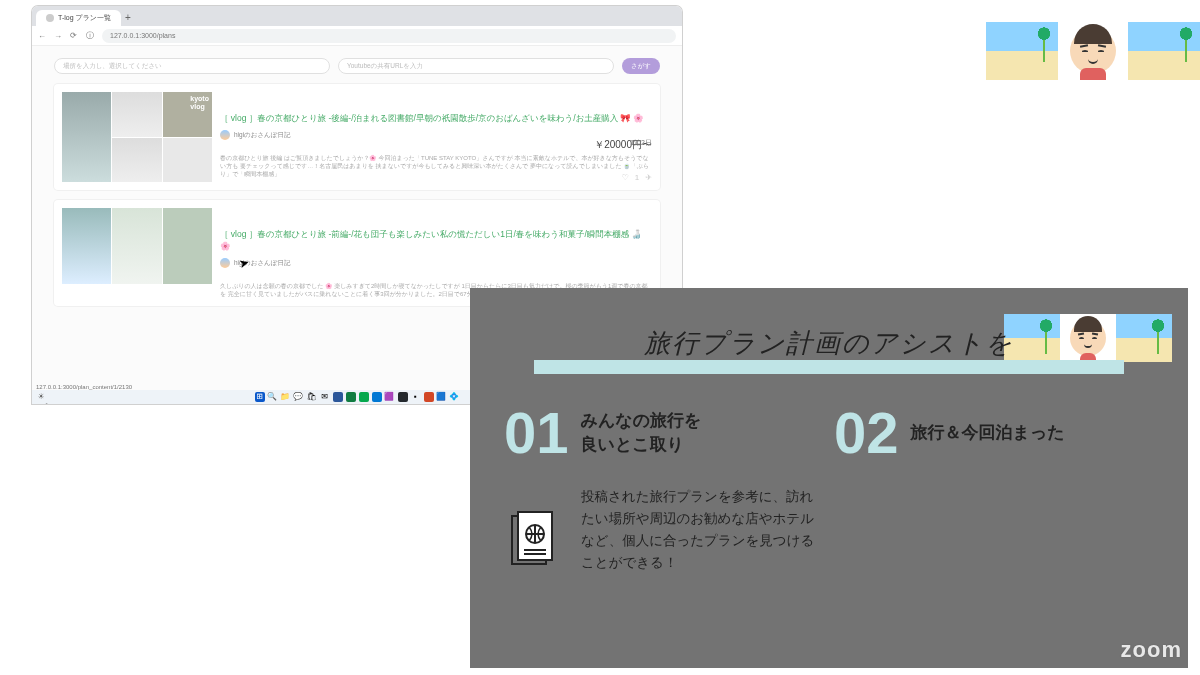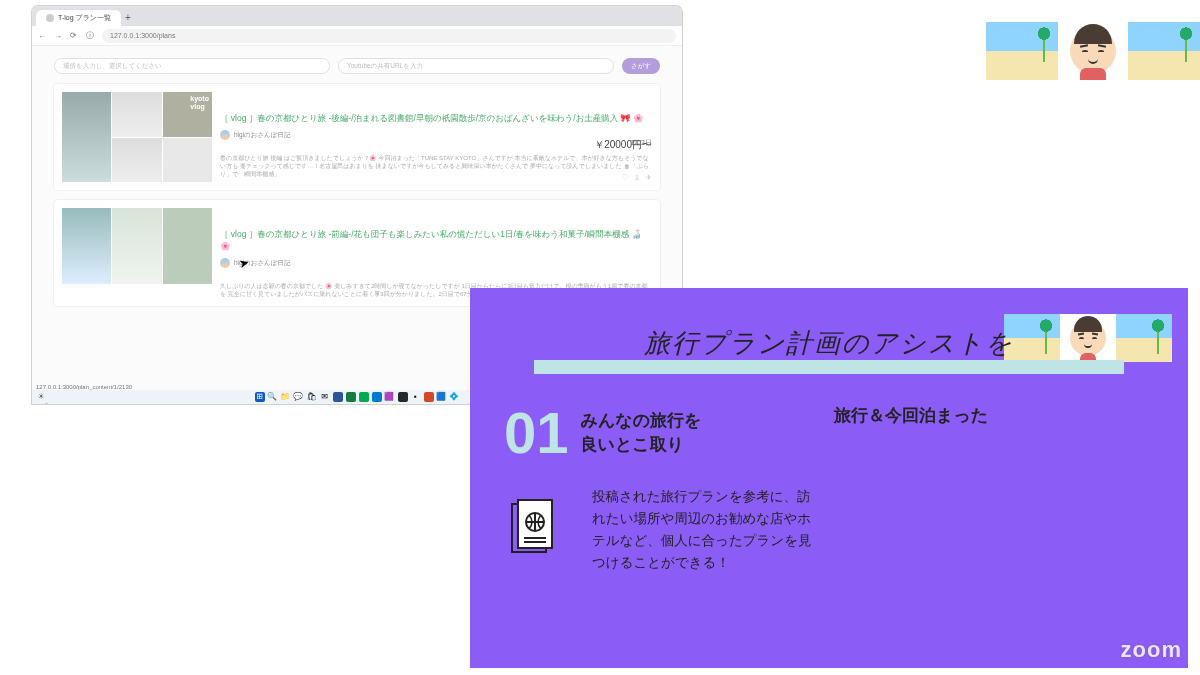--- a/index.html
+++ b/index.html
@@ -79,21 +79,21 @@
   .face .eye.l{left:12px;} .face .eye.r{right:12px;}
   .face .brow{position:absolute; top:17px; width:8px; height:2px; background:#333;}
   .face .brow.l{left:10px; transform:rotate(-10deg);} .face .brow.r{right:10px; transform:rotate(10deg);}
   .face .mouth{position:absolute; bottom:10px; left:18px; width:10px; height:5px; border-bottom:2px solid #333; border-radius:0 0 10px 10px;}
   .avbody{position:absolute; bottom:-6px; left:10px; right:10px; height:12px; background:#e0615f; border-radius:6px 6px 0 0;}
 
   
   .slide{
     position:absolute; left:470px; top:288px;
     width:718px; height:380px;
-    background:#8b5cf6; box-shadow:none;
+    background:#737373; box-shadow:none;
     padding:34px 34px 24px;
   }
   .sheadwrap{ position:relative; height:60px; margin-bottom:22px;}
   .shead{
     font-size:26px; font-style:italic; font-family:"Yu Mincho","Hiragino Mincho ProN",serif;
     letter-spacing:2px; text-align:center; color:#222;
     position:relative; z-index:2; padding-top:4px;
   }
   .sheadbar{ position:absolute; left:30px; right:30px; bottom:8px; height:14px; background:#bfe4e6; z-index:1;}
   .shead-av{ position:absolute; right:-18px; top:-8px; display:flex;}
@@ -106,21 +106,21 @@
   .shead-av .face .brow{top:13px;width:6px;}
   .shead-av .face .brow.l{left:8px;} .shead-av .face .brow.r{right:8px;}
   .shead-av .face .mouth{bottom:8px;left:14px;width:8px;height:4px;}
   .shead-av .avbody{height:9px;}
 
   .cols{ display:flex; gap:10px;}
   .col{ flex:1;}
   .colhead{ display:flex; align-items:center; gap:12px; margin-bottom:24px;}
   .num{ font-size:58px; font-weight:700; color:#bfe4e6; font-family:"Arial Black",sans-serif; line-height:1;}
   .colh{ font-size:17px; font-weight:700; color:#222; line-height:24px;}
-  .colbody{ display:flex; gap:24px; align-items:center;}
+  .colbody{ display:flex; gap:13px; align-items:flex-end;}
   .colicon{ width:64px; height:64px; flex-shrink:0;}
   .coltext{ font-size:13.5px; line-height:22px; color:#222; }
 
   .zoom{ position:absolute; right:18px; bottom:12px; font-size:22px; letter-spacing:1px; color:rgba(255,255,255,.85); font-weight:600; font-family:Arial; text-shadow:0 0 2px rgba(0,0,0,.15);}
 </style>
 </head>
 <body>
 
 <div class="browser">
   <div class="tabbar">
@@ -271,19 +271,20 @@
           <path d="M37 17 Q31 24 37 31" fill="none" stroke="#222" stroke-width="1.5"></path>
           <line x1="20" y1="40" x2="42" y2="40" stroke="#222" stroke-width="2"></line>
           <line x1="20" y1="44" x2="42" y2="44" stroke="#222" stroke-width="2"></line>
         </svg>
         <div class="coltext">投稿された旅行プランを参考に、訪れたい場所や周辺のお勧めな店やホテルなど、個人に合ったプランを見つけることができる！</div>
       </div>
     </div>
 
     <div class="col">
       <div class="colhead">
+        <div class="num">02</div>
         <div class="colh">旅行＆今回泊まった</div>
       </div>
     </div>
   </div>
 </div>
 
 <div class="zoom">zoom</div>
 
 </body></html>

